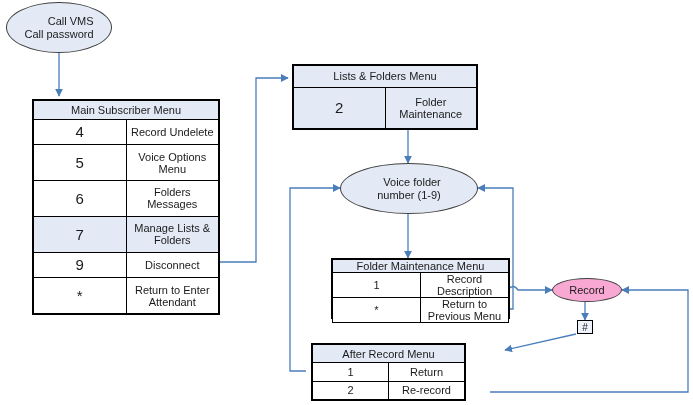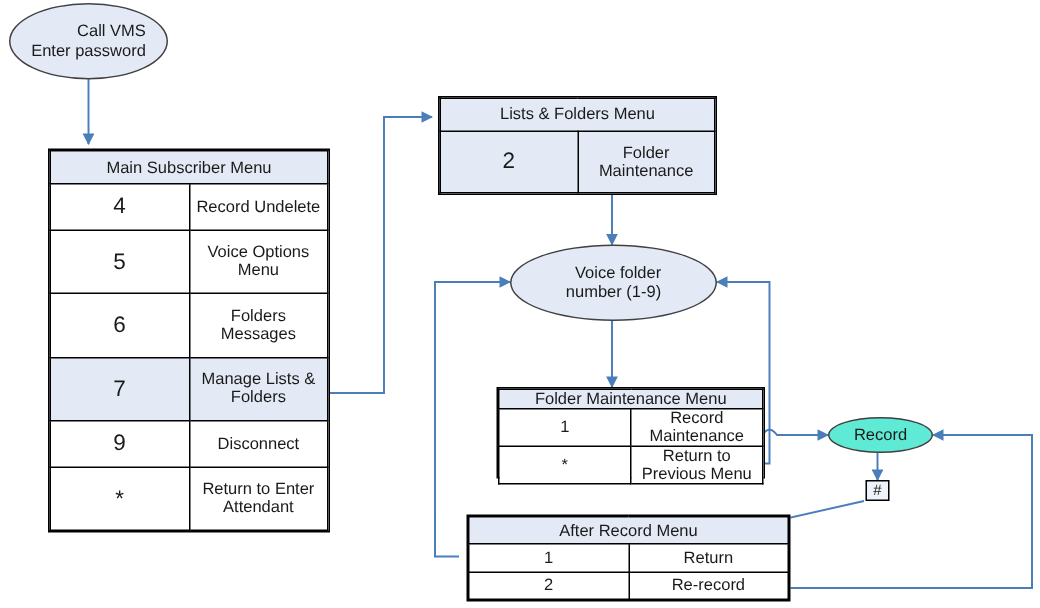--- a/index.html
+++ b/index.html
@@ -129,25 +129,25 @@
 
       <path d="M 576 334 L 505 350"></path>
 
       <path d="M 490 392 L 688 392 L 688 290 L 622 290"></path>
     </g>
   </svg>
 
   <div class="ellipse" style="left:6px; top:2px; width:106px; height:51px;">
     <div>
       <span>Call VMS</span><br>
-      <span>Enter password</span>
+      <span>Call password</span>
     </div>
   </div>
 
-  <div class="menu-box" style="left:32px; top:99px; width:188px; height:256px;">
+  <div class="menu-box" style="left:32px; top:99px; width:188px; height:216px;">
     <table>
       <tbody>
           <tr>
         <td class="hdr" colspan="2">Main Subscriber Menu</td>
       </tr>
       <tr>
         <td class="key" style="width:38px">4</td>
         <td class="val">Record Undelete</td>
       </tr>
       <tr>
@@ -196,39 +196,39 @@
   </div>
 
   <div class="menu-box compact" style="left:311px; top:258px; width:179px; height:61px;margin-left:20px;">
     <table>
       <tbody>
           <tr>
         <td class="hdr" colspan="2">Folder Maintenance Menu</td>
       </tr>
       <tr>
         <td class="key" style="width:38px">1</td>
-        <td class="val">Record Maintenance</td>
+        <td class="val">Record Description</td>
       </tr>
       <tr>
         <td class="key">*</td>
         <td class="val">Return to Previous Menu</td>
       </tr>
     </tbody>
       </table>
   </div>
 
-  <div class="ellipse" style="left:552px; top:278px; width:70px; height:24px; background:#5eead4;">
+  <div class="ellipse" style="left:552px; top:278px; width:70px; height:24px; background:#f9a8d4;">
     <span>Record</span>
   </div>
 
   <div class="keybox" style="left:577px; top:320px; width:16px; height:14px;">
     <span>#</span>
   </div>
 
-  <div class="menu-box compact" style="left:311px; top:343px; width:216px; height:58px;">
+  <div class="menu-box compact" style="left:311px; top:343px; width:155px; height:58px;">
     <table>
       <tbody>
           <tr>
         <td class="hdr" colspan="2">After Record Menu</td>
       </tr>
       <tr>
         <td class="key" style="width:38px">1</td>
         <td class="val">Return</td>
       </tr>
       <tr>

